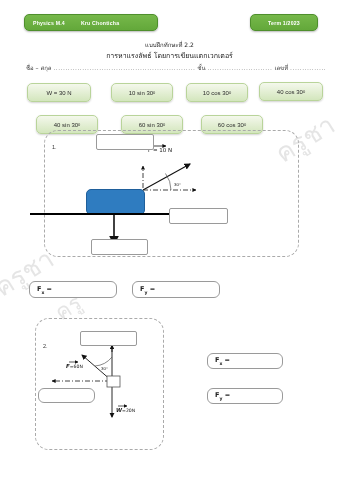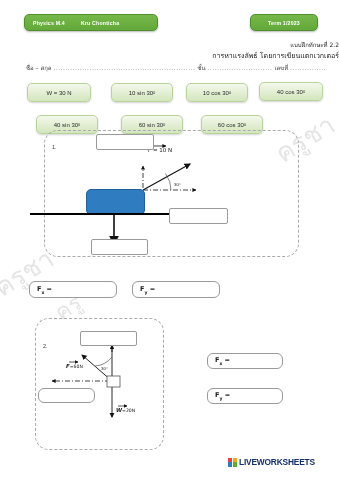--- a/index.html
+++ b/index.html
@@ -23,21 +23,21 @@
     font-size:5.2px;font-weight:bold;
     display:flex;align-items:center;
     letter-spacing:.2px;
     white-space:nowrap;
   }
   #teacher-pill{left:24px;top:14px;width:116px;height:15px;padding:0 8px;gap:16px;}
   #term-pill{left:250px;top:14px;width:54px;height:15px;padding:0 6px;justify-content:center;}
 
   
   .title{
-    position:absolute;width:100%;text-align:right;
+    position:absolute;width:100%;text-align:center;
     font-family:"DejaVu Sans",sans-serif;
     color:#1a1a1a;
   }
   #worksheet-title{top:40px;font-size:6px;}
   #worksheet-subtitle{top:50px;font-size:7px;}
 
   
   #name-line{
     position:absolute;left:26px;top:63px;width:290px;
     font-size:6px;color:#3a3a3a;
@@ -274,23 +274,14 @@
     <span class="blank-label" style="left:4px;"></span>
   </div>
 
   <div class="blank" style="left:207px;top:353px;width:76px;height:16px;">
     <span class="blank-label">F<sub>x</sub> =</span>
   </div>
   <div class="blank" style="left:207px;top:388px;width:76px;height:16px;">
     <span class="blank-label">F<sub>y</sub> =</span>
   </div>
 
-  <div id="lw-logo">
-    <div id="lw-squares">
-      <i style="background:#e8403a"></i>
-      <i style="background:#f2a820"></i>
-      <i style="background:#2f7cc0"></i>
-      <i style="background:#5cb030"></i>
-    </div>
-    <div id="lw-text">LIVEWORKSHEETS</div>
-  </div>
 
 </div>
 
 </body></html>

